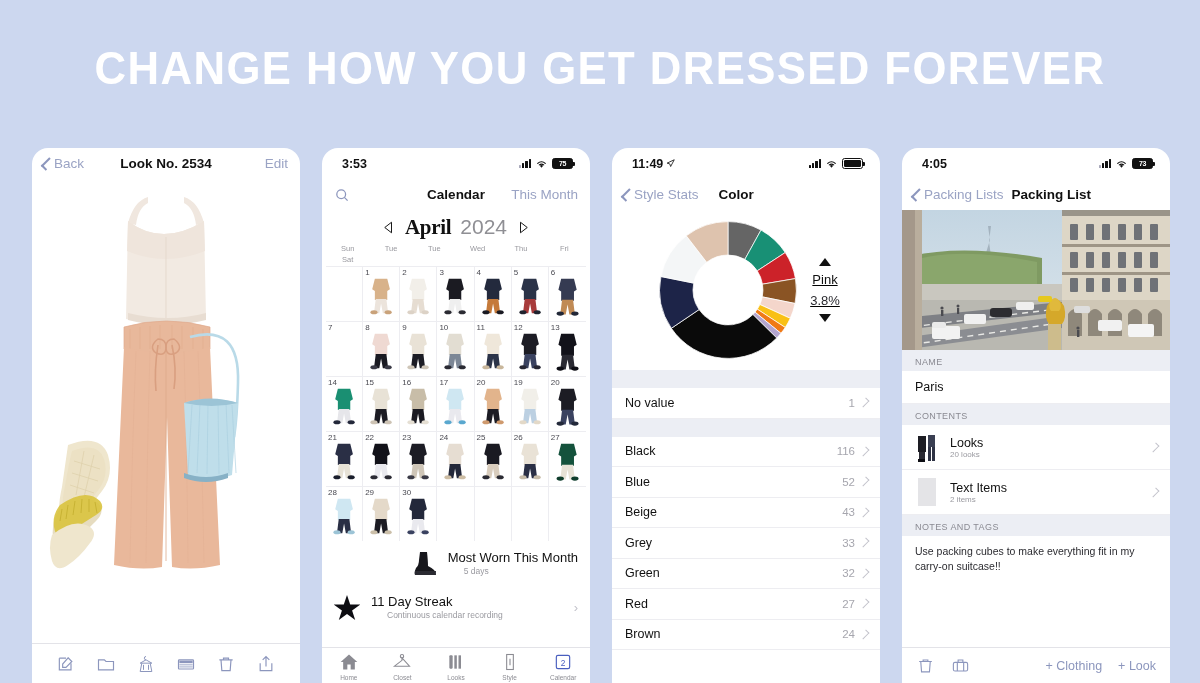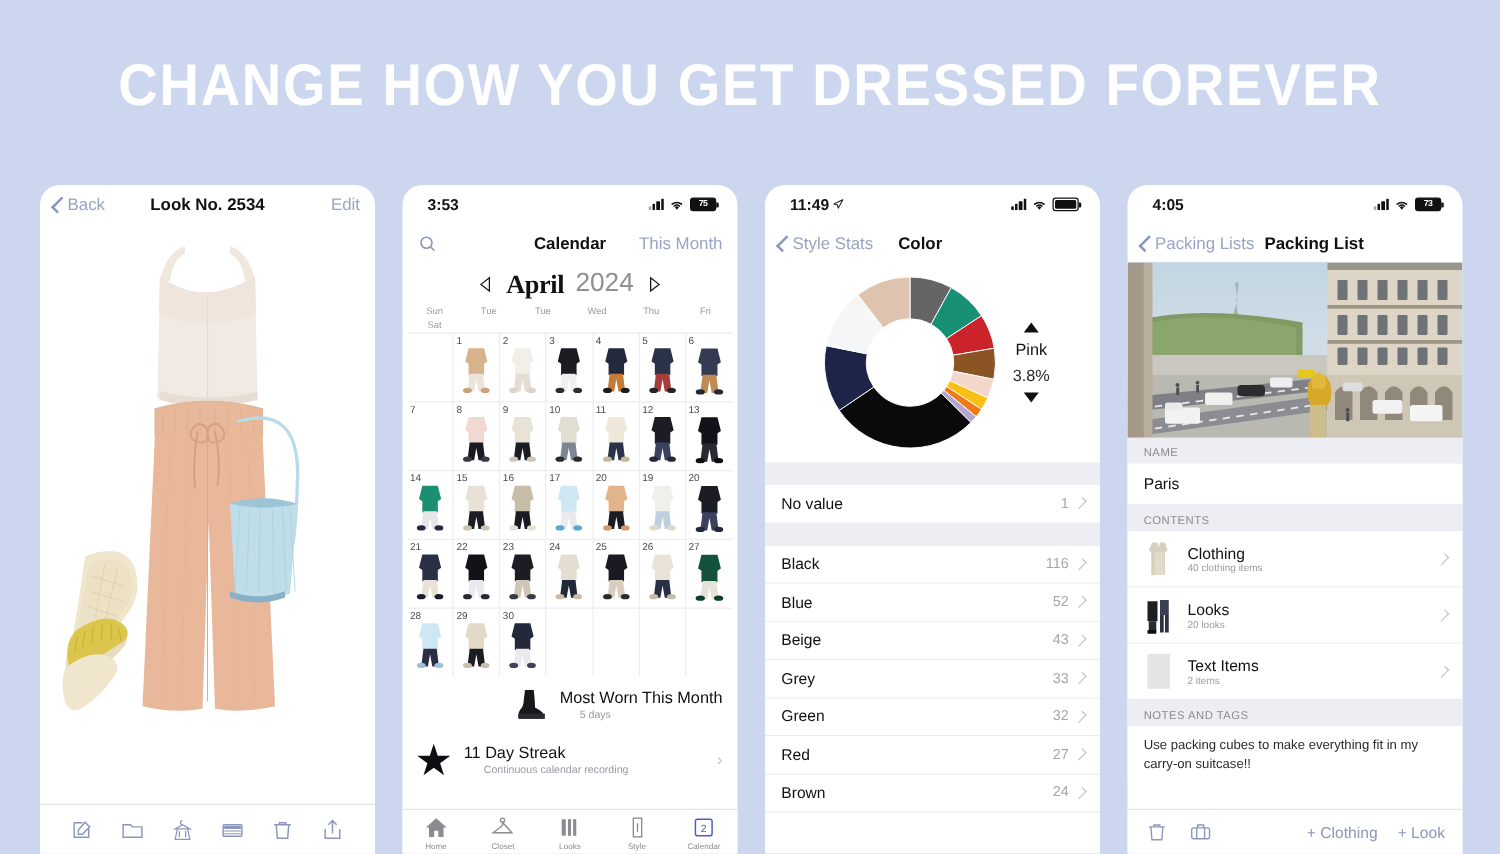--- a/index.html
+++ b/index.html
@@ -112,21 +112,21 @@
   .tabbar {
     position: absolute; bottom: 0; left: 0; right: 0; height: 36px;
     border-top: 1px solid #e3e3e8; background: #fff;
     display: flex; align-items: flex-start; padding-top: 4px;
   }
   .tabitem { flex: 1; display: flex; flex-direction: column; align-items: center; gap: 2px; cursor: pointer; }
   .tabitem .ti { width: 20px; height: 20px; color: #8b8b92; }
   .tabitem .tl { font-size: 6.5px; color: #8b8b92; }
 
   
-  .donut-wrap { height: 160px; display: flex; align-items: center; justify-content: center; gap: 6px; background:#fff; }
+  .donut-wrap { height: 160px; display: flex; align-items: center; justify-content: center; gap: 6px; background:#fff;text-decoration:underline; }
   .donut-label { display: flex; flex-direction: column; align-items: center; gap: 6px; }
   .tri-up { width:0;height:0;border-left:6px solid transparent;border-right:6px solid transparent;border-bottom:8px solid #111; cursor:pointer; }
   .tri-dn { width:0;height:0;border-left:6px solid transparent;border-right:6px solid transparent;border-top:8px solid #111; cursor:pointer; }
   .dl-name { font-size: 13px; color: #111; }
   .dl-pct { font-size: 13px; color: #2b2b30; }
   .grp-gap { height: 18px; background: #eceef4; }
   .list-row {
     height: 30.5px; display: flex; align-items: center; padding: 0 13px;
     border-bottom: 1px solid #ededf1; background: #fff; cursor: pointer;
   }
@@ -887,31 +887,20 @@
             <rect x="175" y="120" width="2.4" height="7"></rect>
         </g>
       </svg>
     </div>
 
     <div class="sec-hdr">NAME</div>
     <div class="sec-val">Paris</div>
 
     <div class="sec-hdr">CONTENTS</div>
 
-    <div class="content-row">
-      <svg class="thumb" viewBox="0 0 24 32">
-        <path d="M7 3 h4 l1 4 1 -4 h4 l2 6 -2 2 0 18 -11 0 0 -18 -2 -2z" fill="#d9cfbe"></path>
-        <path d="M9 11 h7 v18 h-7z" fill="#e4dbcb"></path>
-      </svg>
-      <div>
-        <div class="t">Clothing</div>
-        <div class="s">40 clothing items</div>
-      </div>
-      <span class="chv"></span>
-    </div>
 
     <div class="content-row">
       <svg class="thumb" viewBox="0 0 24 32">
         <path d="M3 5 h8 v16 h-8z" fill="#1d1d24"></path>
         <path d="M4 21 h6 v9 h-6z" fill="#2a2a33"></path>
         <path d="M13 4 h7 v12 h-7z" fill="#3a3f52"></path>
         <path d="M13 16 h3 v14 h-3z M17 16 h3 v14 h-3z" fill="#2e3244"></path>
         <path d="M3 28 h7 v3 h-7z" fill="#0e0e14"></path>
       </svg>
       <div>

